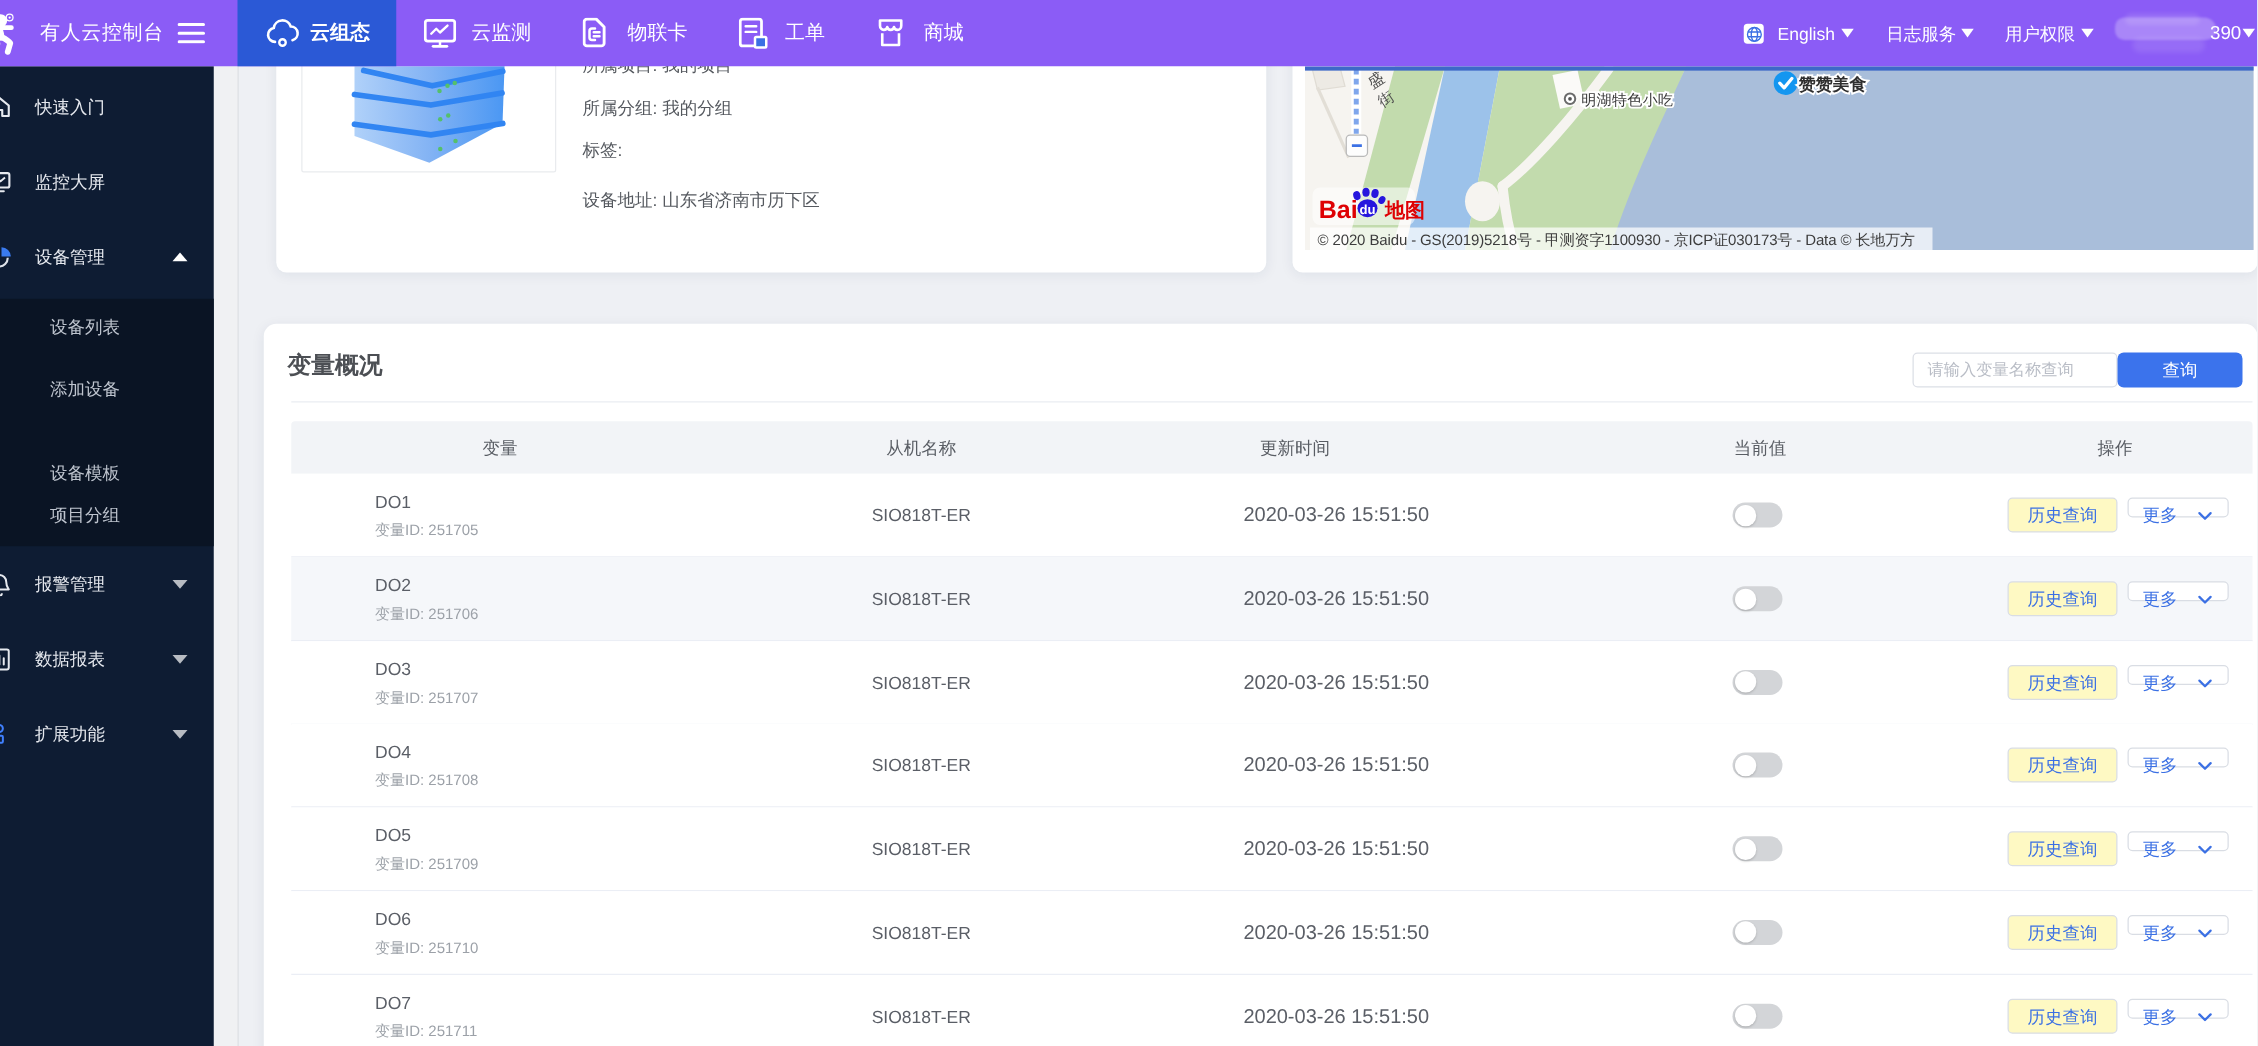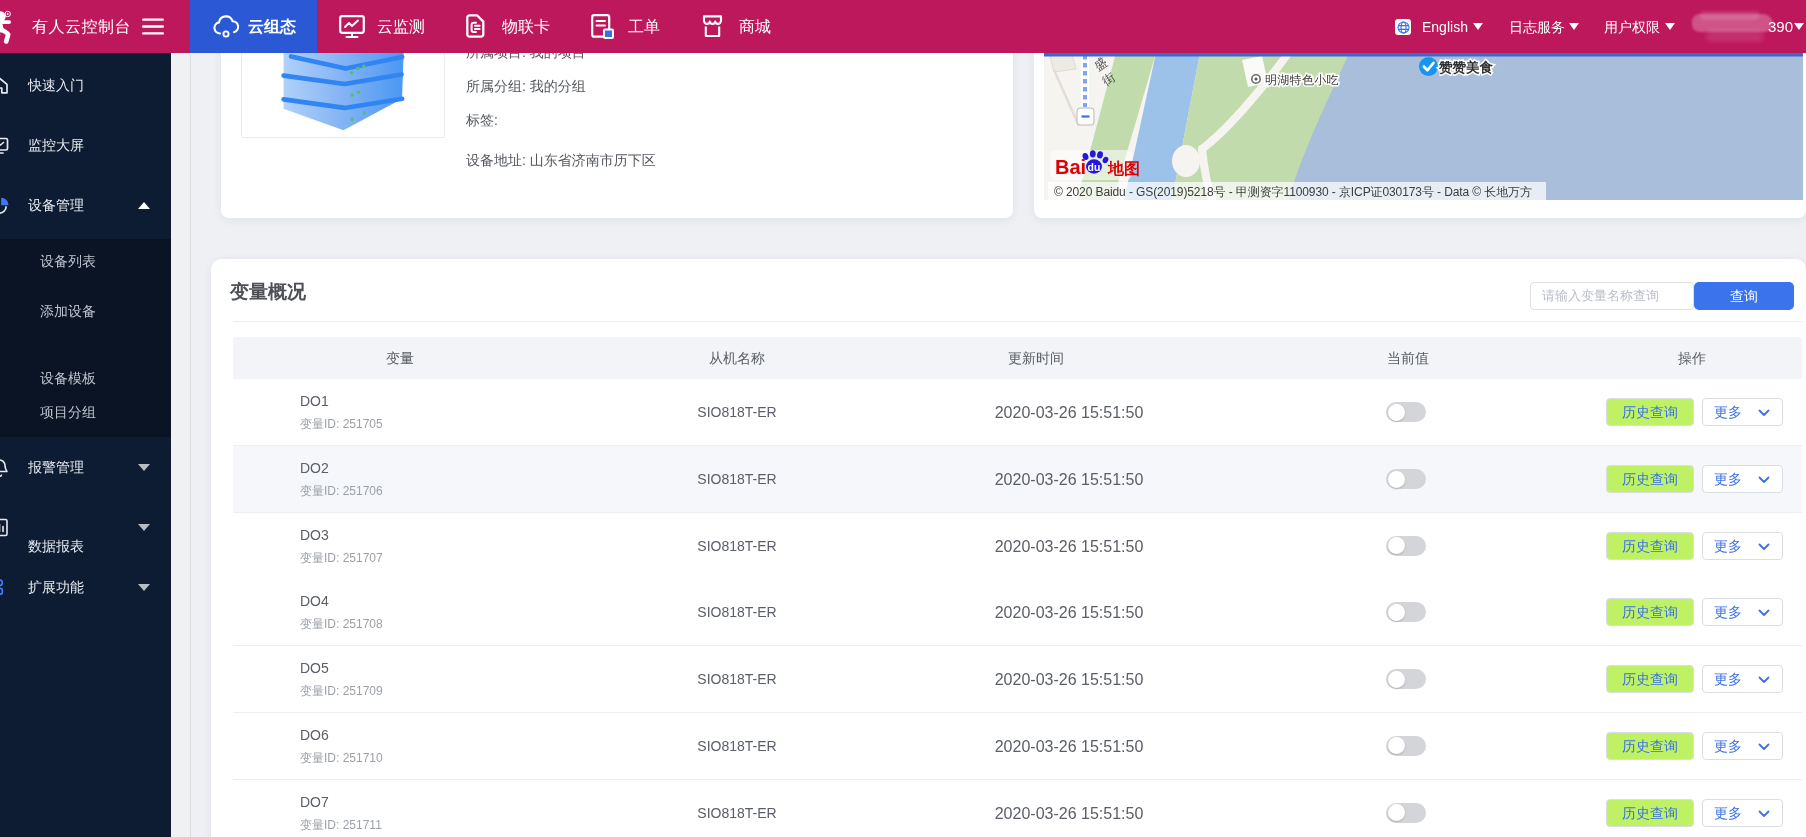--- a/index.html
+++ b/index.html
@@ -3,21 +3,21 @@
 <meta charset="utf-8">
 <title>有人云控制台</title>
 <style>
   * { margin:0; padding:0; box-sizing:border-box; }
   html,body { width:1806px; height:837px; overflow:hidden; }
   body { font-family:"Liberation Sans", sans-serif; background:#EEF0F4; }
   #page { position:relative; width:1806px; height:837px; overflow:hidden; background:#EEF0F4; }
   .abs { position:absolute; }
 
   
-  #nav { position:absolute; left:0; top:0; width:1806px; height:53px; background:#be185d; z-index:40; }
+  #nav { position:absolute; left:0; top:0; width:1806px; height:53px; background:#8b5cf6; z-index:40; }
   #nav .tab-active { position:absolute; left:190px; top:0; width:127px; height:53px; background:#2B59D6; }
   .navtxt { position:absolute; top:17px; height:20px; line-height:20px; color:#fff; font-size:16px; white-space:nowrap; }
   .navtxt2 { position:absolute; top:18px; height:18px; line-height:18px; color:#fff; font-size:14px; white-space:nowrap; }
   .tri-down { position:absolute; width:0; height:0; border-left:5.5px solid transparent; border-right:5.5px solid transparent; border-top:7px solid #fff; }
 
   
   #side { position:absolute; left:0; top:53px; width:171px; height:784px; background:#0E1C33; z-index:30; }
   #side .sub { position:absolute; left:0; top:186px; width:171px; height:198px; background:#0A1424; }
   .sitem { position:absolute; left:28px; height:18px; line-height:18px; font-size:14px; color:#E6E9EF; white-space:nowrap; }
   .subitem { position:absolute; left:40px; height:18px; line-height:18px; font-size:14px; color:#BEC4CE; white-space:nowrap; }
@@ -41,22 +41,22 @@
   #thead { position:absolute; left:233px; top:337px; width:1569px; height:42px; background:#F2F4F7; border-radius:3px 3px 0 0; }
   .hcell { position:absolute; top:349px; width:200px; height:18px; line-height:18px; text-align:center; font-size:14px; color:#595D64; }
   .trow { position:absolute; left:233px; width:1569px; height:67px; border-bottom:1px solid #EBEEF5; background:#fff; }
   .trow.hov { background:#F5F7FA; }
   .c-var1 { position:absolute; left:67px; top:14px; width:200px; text-align:left; font-size:14px; color:#5A5E66; }
   .c-var2 { position:absolute; left:67px; top:37px; width:200px; text-align:left; font-size:12px; color:#9CA1A8; }
   .c-name { position:absolute; left:404px; top:25px; width:200px; text-align:center; font-size:14px; color:#5A5E66; }
   .c-date { position:absolute; left:736px; top:25px; width:200px; text-align:center; font-size:16px; color:#5A5E66; }
   .toggle { position:absolute; left:1153px; top:23px; width:40px; height:20px; border-radius:10px; background:#D3D5D8; }
   .toggle .knob { position:absolute; left:1.5px; top:1.5px; width:17px; height:17px; border-radius:50%; background:#fff; box-shadow:0 1px 2px rgba(0,0,0,0.18); }
-  .btn1 { position:absolute; left:1373px; top:19px; width:88px; height:28px; border:1px solid #D9DDE4; border-radius:4px; background:#bef264; color:#3B70E4; font-size:14px; line-height:26px; text-align:center; }
-  .btn2 { position:absolute; left:1469px; top:19px; width:81px; height:28px; border:1px solid #D9DDE4; border-radius:4px; background:#fff; color:#3B70E4; font-size:14px; line-height:26px; }
+  .btn1 { position:absolute; left:1373px; top:19px; width:88px; height:28px; border:1px solid #D9DDE4; border-radius:4px; background:#fef9c3; color:#3B70E4; font-size:14px; line-height:26px; text-align:center; }
+  .btn2 { position:absolute; left:1469px; top:19px; width:81px; height:16px; border:1px solid #D9DDE4; border-radius:4px; background:#fff; color:#3B70E4; font-size:14px; line-height:26px; }
   .btn2 span { position:absolute; left:11px; top:0; }
   .btn2 svg { position:absolute; right:12px; top:10px; }
 </style>
 </head>
 <body>
 <div id="page">
 
   <div class="card" style="left:221px; top:28px; width:792px; height:190px;"></div>
   <div class="card" style="left:1034px; top:28px; width:772px; height:190px;"></div>
 
@@ -266,21 +266,21 @@
     <div class="sitem" style="top:23px;">快速入门</div>
     <div class="sitem" style="top:83px;">监控大屏</div>
     <div class="sitem" style="top:143px;">设备管理</div>
     <div class="caret-up" style="top:149px;"></div>
     <div class="subitem" style="top:199px;">设备列表</div>
     <div class="subitem" style="top:249px;">添加设备</div>
     <div class="subitem" style="top:304px;margin-top:12px;">设备模板</div>
     <div class="subitem" style="top:350px;">项目分组</div>
     <div class="sitem" style="top:405px;">报警管理</div>
     <div class="caret-dn" style="top:411px;"></div>
-    <div class="sitem" style="top:465px;margin-top:19px;">数据报表</div>
+    <div class="sitem" style="top:465px;">数据报表</div>
     <div class="caret-dn" style="top:471px;"></div>
     <div class="sitem" style="top:525px;">扩展功能</div>
     <div class="caret-dn" style="top:531px;"></div>
     <div class="abs" style="left:0; top:0; width:171px; height:784px; overflow:hidden;">
   <svg class="abs" style="left:-10px; top:23px;" width="19" height="19" viewBox="0 0 19 19">
     <path d="M9.5,2.2 L17,8.4 V16.8 H11.8 V12 H7.2 V16.8 H2 V8.4 Z" fill="none" stroke="#E6E9EF" stroke-width="1.7" stroke-linejoin="round"></path>
   </svg>
   <svg class="abs" style="left:-10px; top:83px;" width="19" height="19" viewBox="0 0 19 19">
     <rect x="1.5" y="2.5" width="16" height="11.5" rx="1.5" fill="none" stroke="#E6E9EF" stroke-width="1.7"></rect>
     <path d="M5,9.5 l3,-2.5 2.5,2 3.5,-3" fill="none" stroke="#E6E9EF" stroke-width="1.5"></path>

